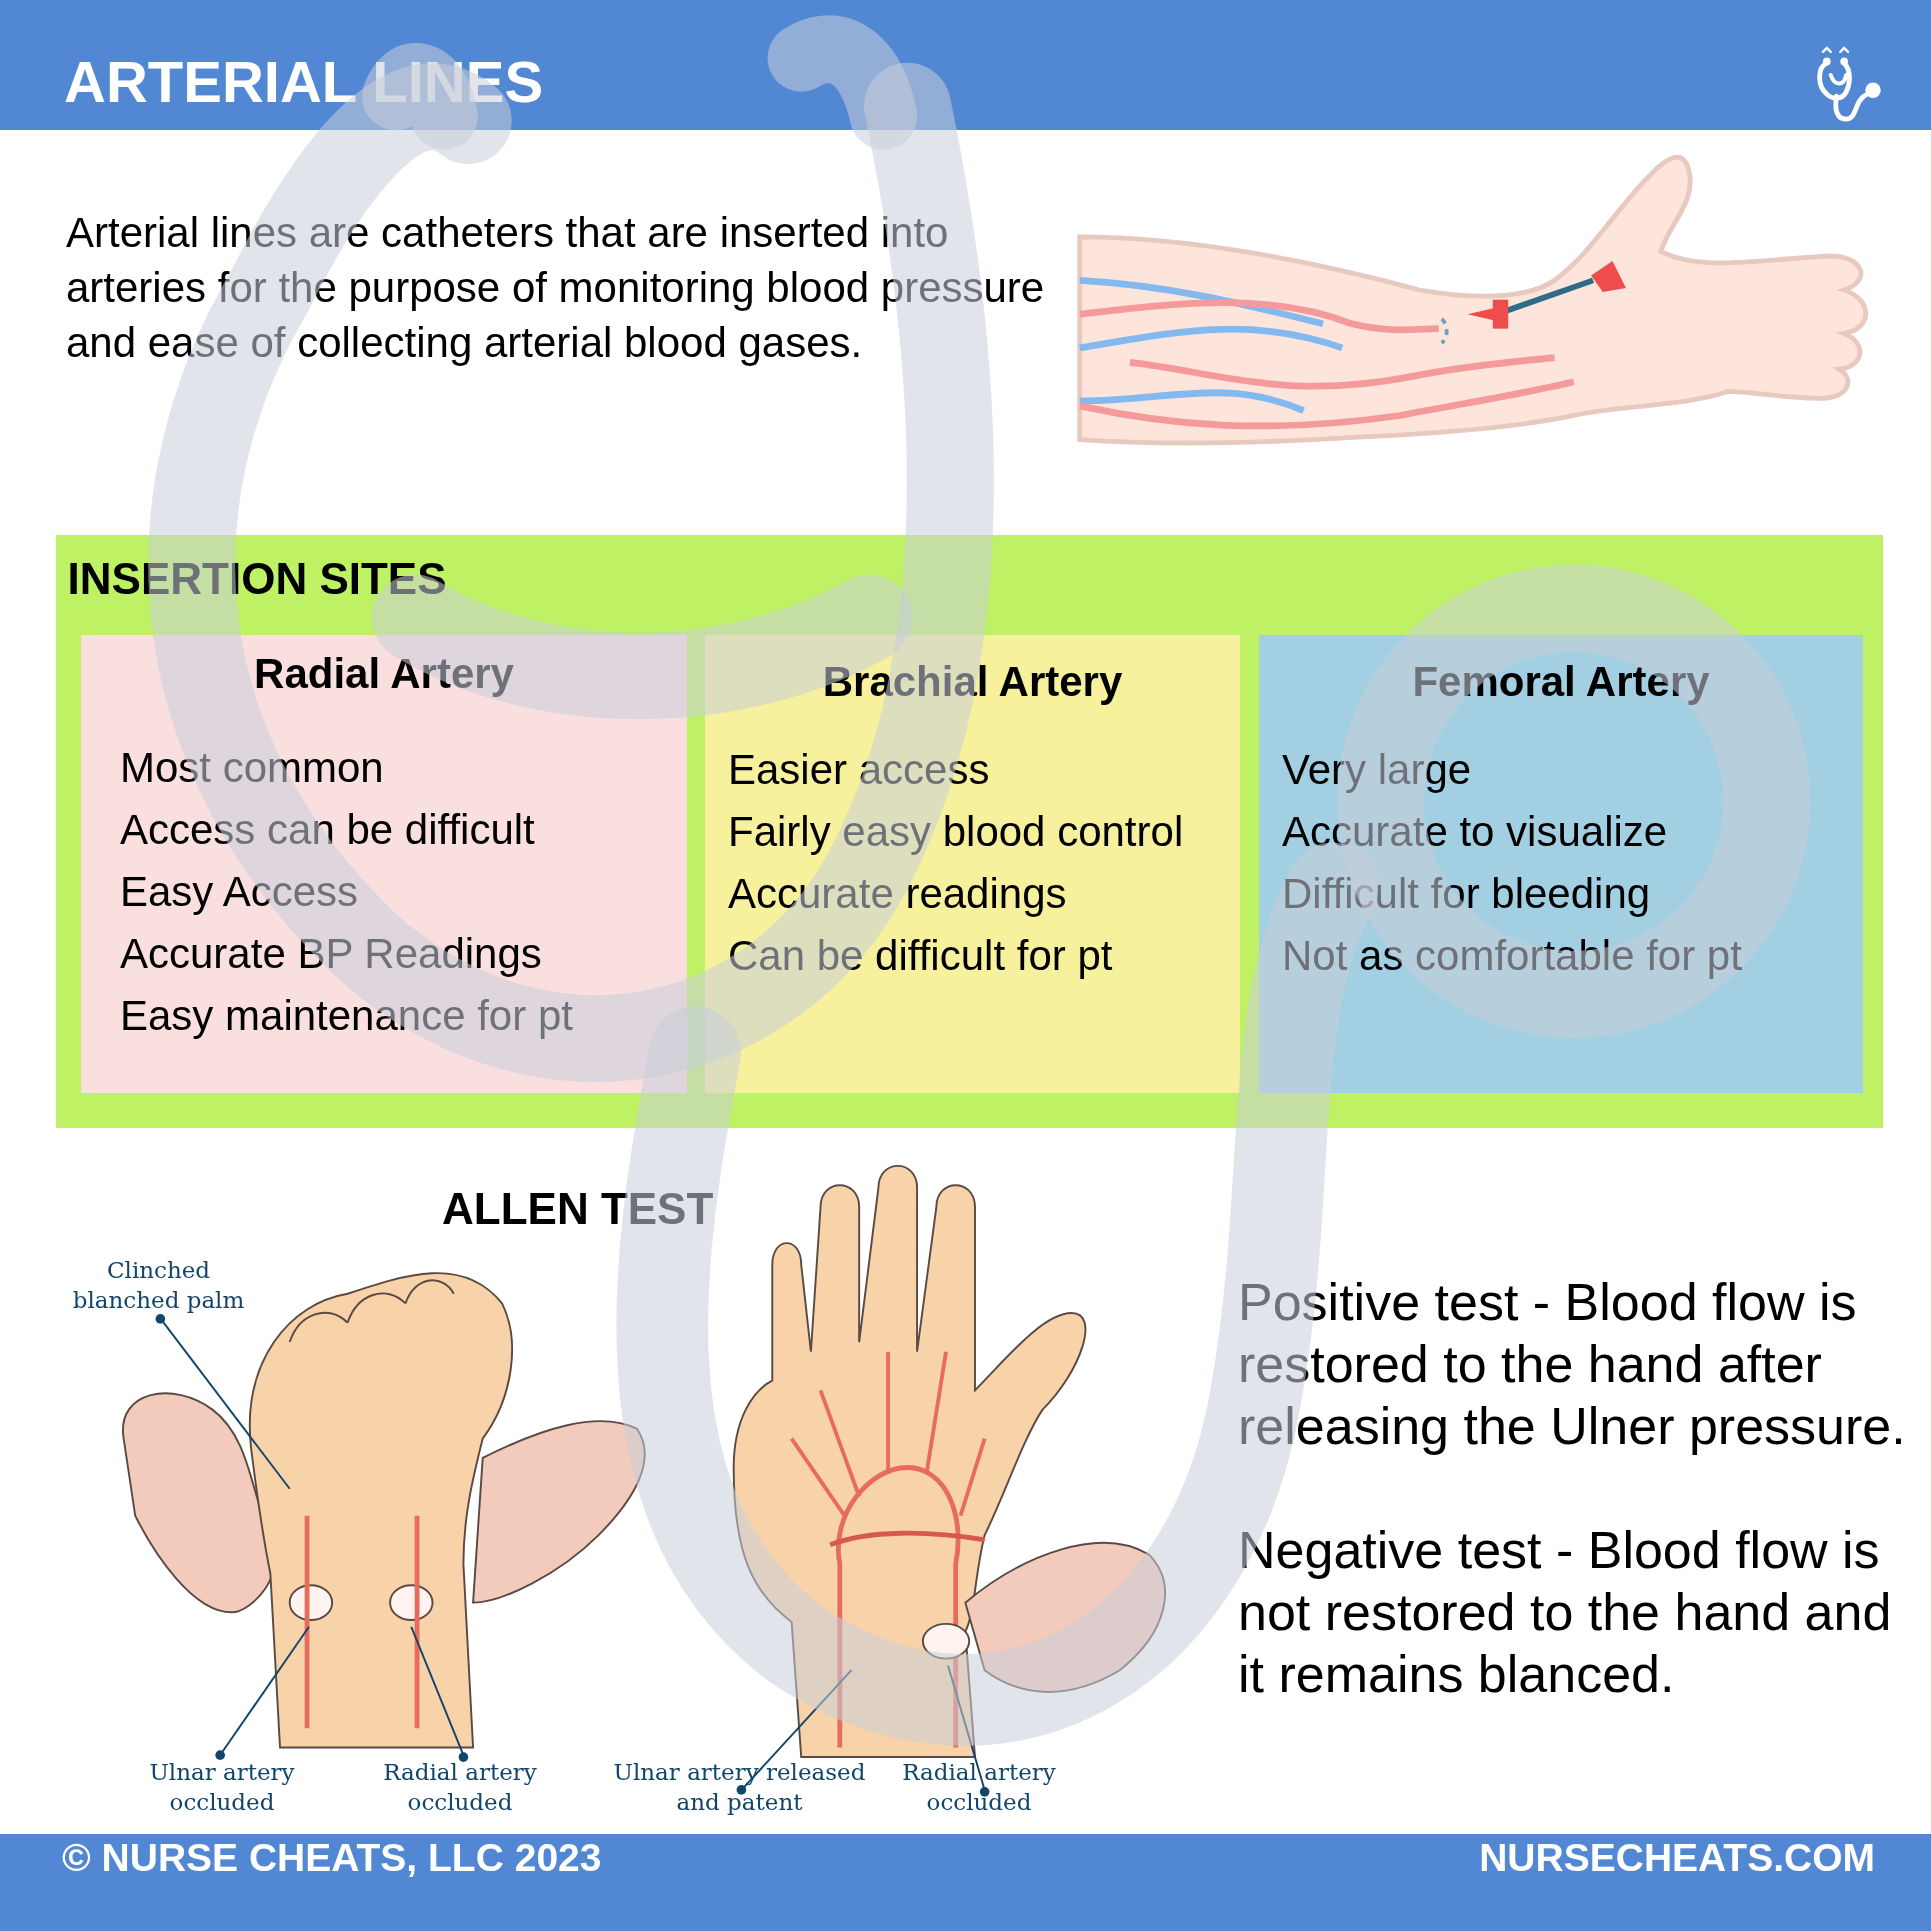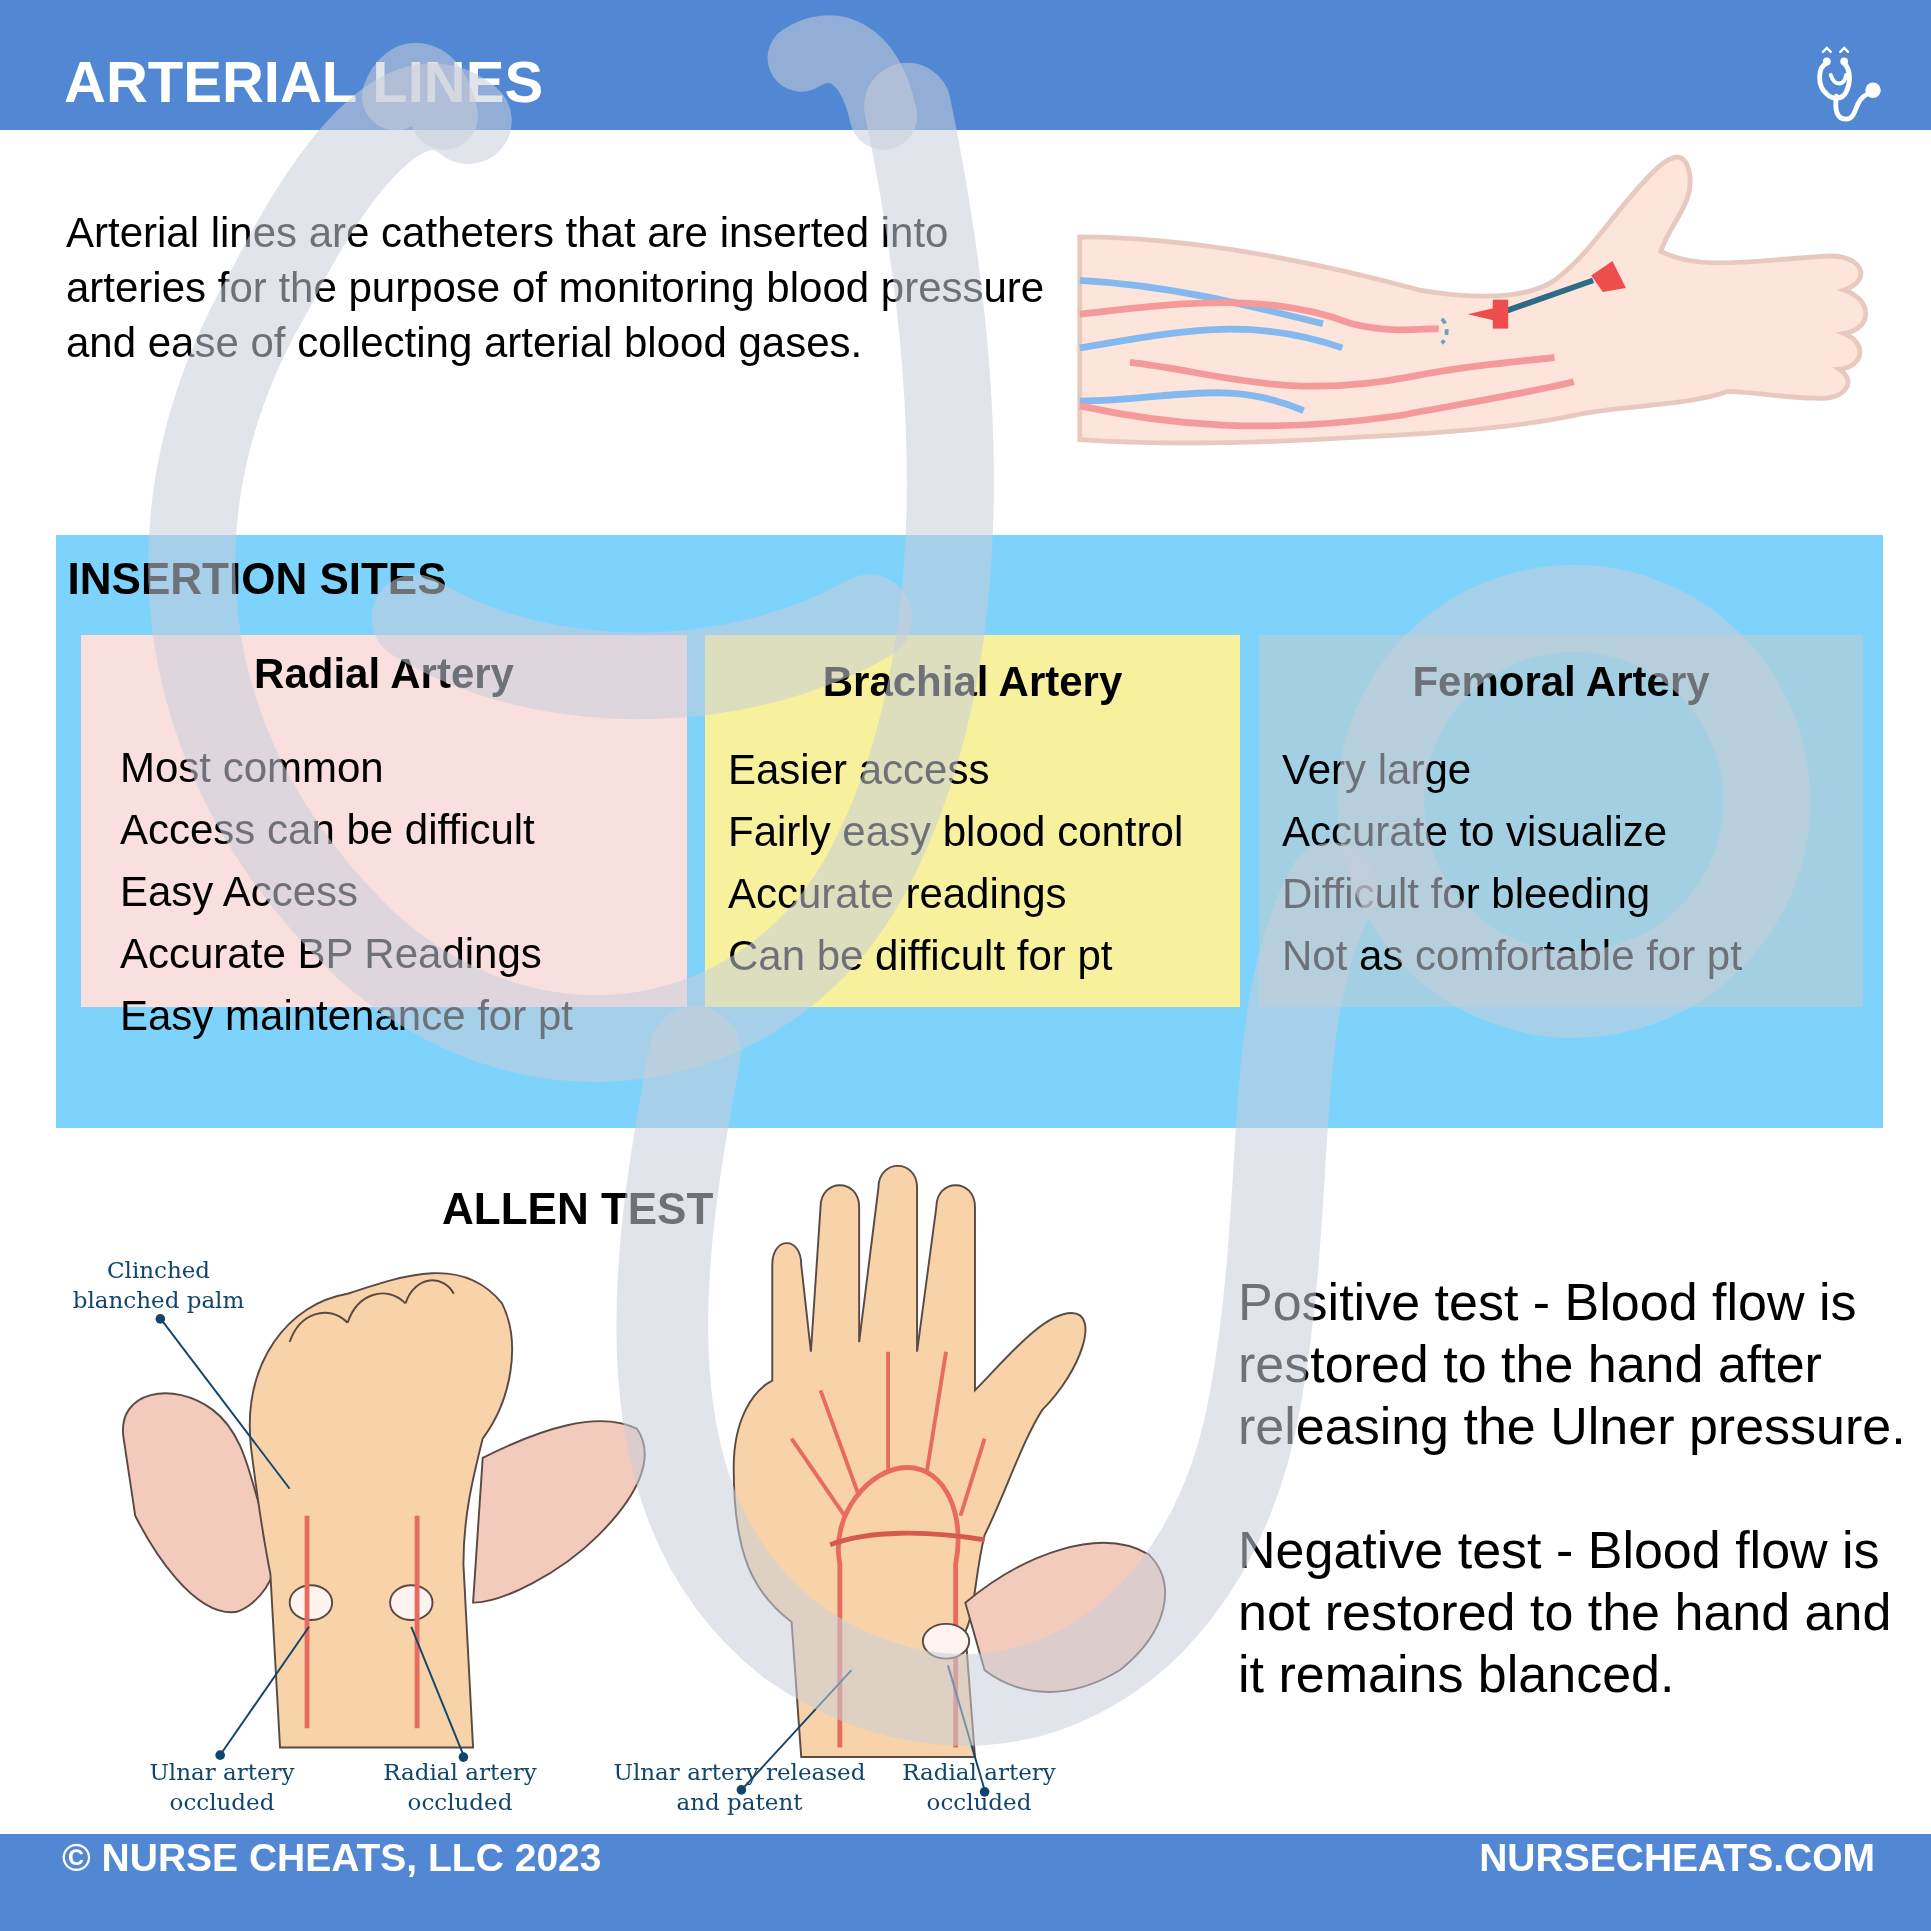--- a/index.html
+++ b/index.html
@@ -21,29 +21,29 @@
   .intro {
     position: absolute; left: 66px; top: 205px; width: 985px;
     font-size: 42px; line-height: 55px; color: #000;
   }
   .arm-illustration {
     position: absolute; left: 1072px; top: 145px; width: 801px; height: 319px;
   }
 
   .insertion {
     position: absolute; left: 56px; top: 535px; width: 1827px; height: 593px;
-    background: #7dd3fc;
+    background: #bef264;
     padding-left: 29px;
   }
   .insertion-title {
     position: absolute; left: 11.6px; top: 19.3px;
     font-size: 44px; font-weight: bold; color: #000;
   }
   .site-card {
-    position: absolute; top: 100px; height: 372px;
+    position: absolute; top: 100px; height: 458px;
   }
   .site-card.radial { left: 25px; width: 606px; background: #f9e0df; }
   .site-card.brachial { left: 649px; width: 535px; background: #f7f19d; }
   .site-card.femoral { left: 1203px; width: 604px; background: #a3cfe2; }
   .site-title {
     position: absolute; left: 0; right: 0; top: 15.4px; text-align: center;
     font-size: 42px; font-weight: bold; color: #000;
   }
   .site-card.brachial .site-title, .site-card.femoral .site-title { top: 23px; }
   .site-list {

